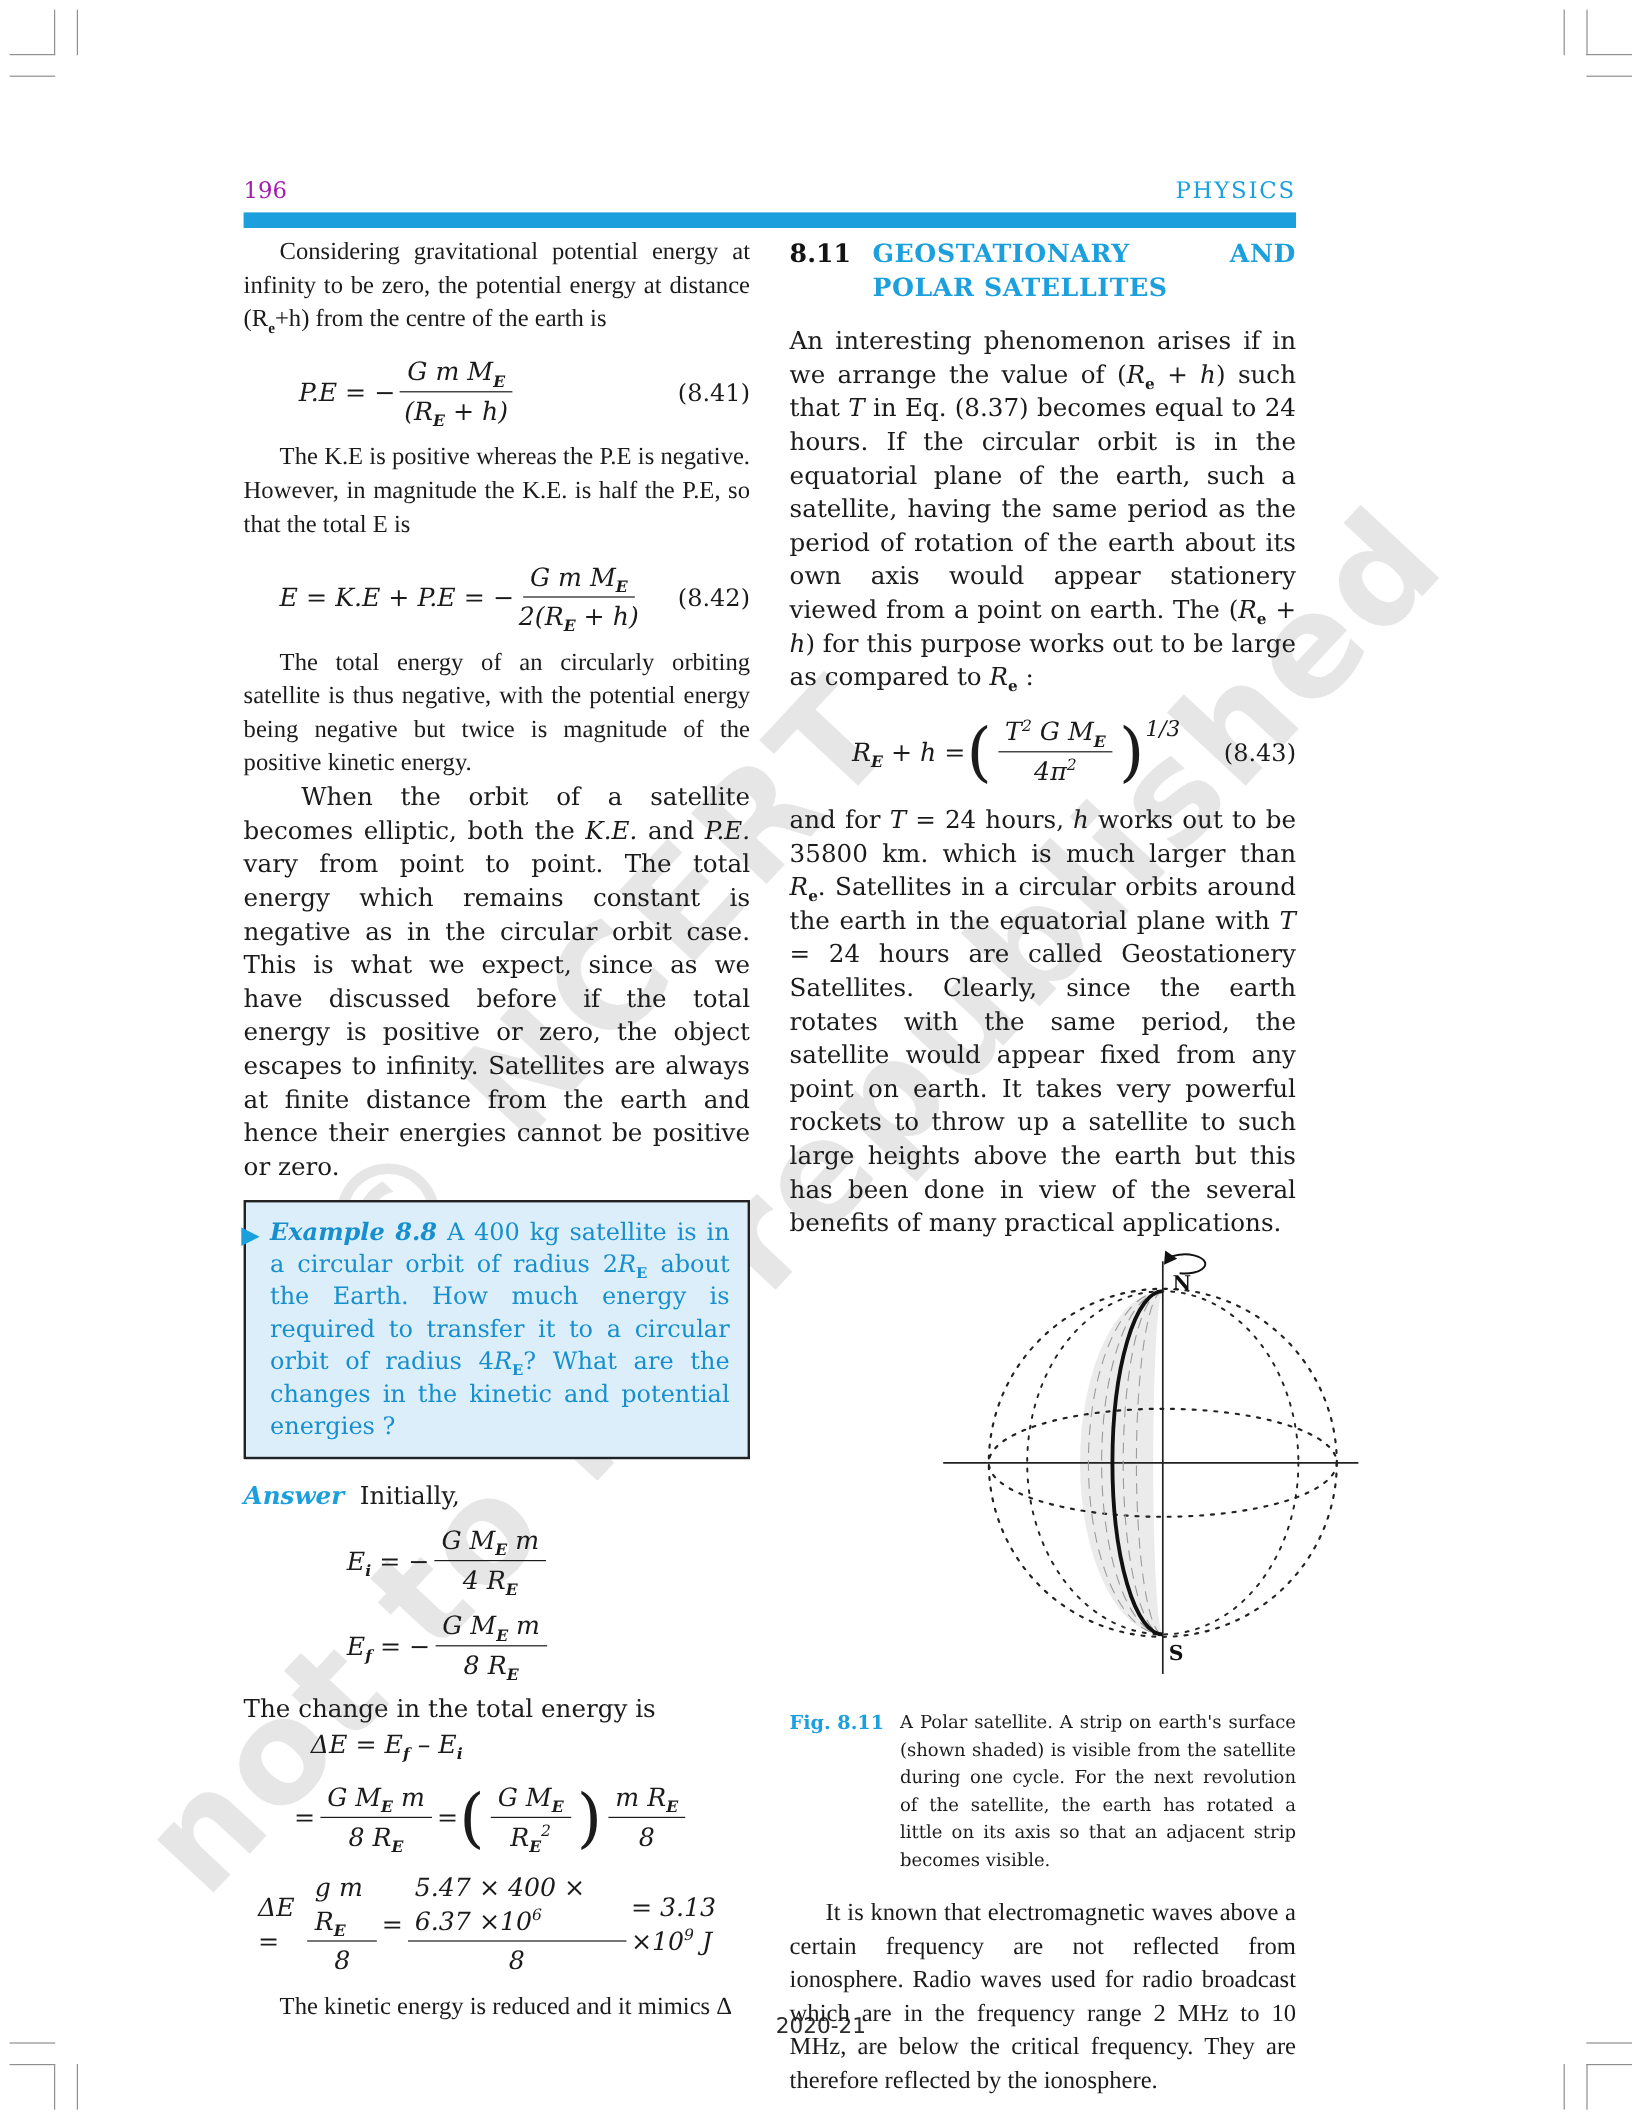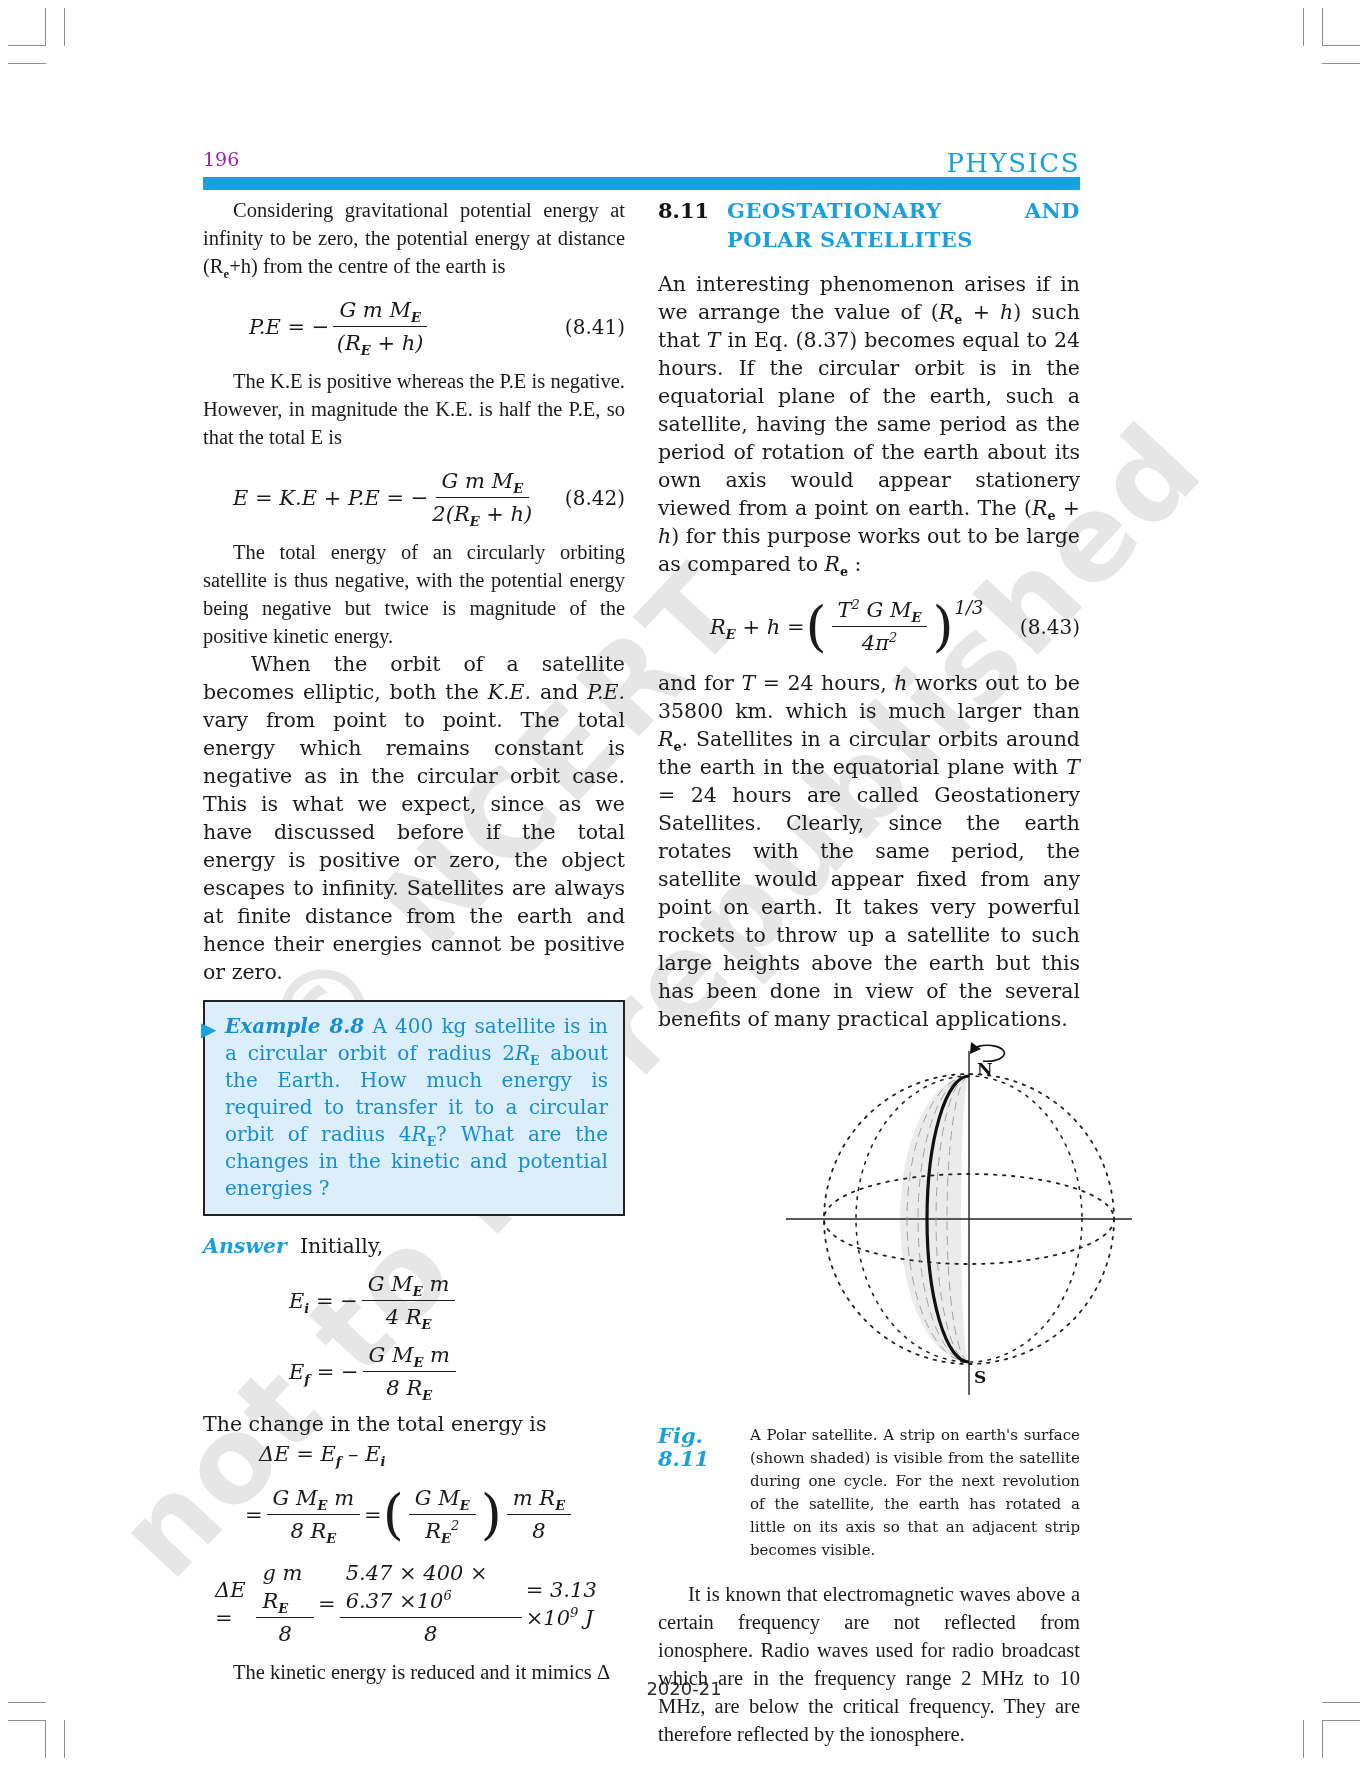--- a/index.html
+++ b/index.html
@@ -8,21 +8,21 @@
   .cm{position:absolute;background:#8f8f8f;}
   
   .wm{position:absolute;font-family:"DejaVu Sans", sans-serif;font-weight:bold;
       color:#cfcfcf;opacity:.5;white-space:nowrap;pointer-events:none;
       transform:translate(-50%,-50%) rotate(-47deg);z-index:0;}
   #wm1{left:505px;top:820px;font-size:118px;letter-spacing:8px;}
   #wm2{left:660px;top:1000px;font-size:118px;letter-spacing:4px;}
   
   .pagenum{position:absolute;left:203px;top:148px;font-size:19px;color:#a21caf;}
   .subject{position:absolute;left:203px;top:148px;width:877px;text-align:right;
-           font-size:26px;letter-spacing:1.5px;color:#1b9fdd;}
+           font-size:19px;letter-spacing:1.5px;color:#1b9fdd;}
   .rule{position:absolute;left:203px;top:177px;width:877px;height:13px;background:#1b9fdd;}
   
   .col{position:absolute;top:196px;width:422px;font-size:20.5px;line-height:28px;z-index:1;}
   #colL{left:203px;}
   #colR{left:658px;}
   p{margin:0;text-align:justify;}
   .ind{text-indent:30px;font-family:Liberation Serif, serif;}
   .ind2{text-indent:48px;}
   .it{font-style:italic;}
   .bd{font-weight:bold;}
@@ -40,21 +40,21 @@
          padding:11px 15px 12px 20px;color:#168fce;font-size:20px;line-height:27px;}
   .exbox .marker{position:absolute;left:-4px;top:14px;color:#1b9fdd;font-size:20px;font-style:normal;}
   .answer-label{color:#1b9fdd;font-weight:bold;font-style:italic;}
   
   .sec-head{display:flex;font-weight:bold;font-size:21px;line-height:29px;margin-bottom:16px;}
   .sec-head .num{width:69px;color:#141414;}
   .sec-head .ttl{flex:1;color:#1b9fdd;text-align:justify;letter-spacing:.5px;}
   
   .figure{margin:6px 0 0 116px;}
   .figcap{display:flex;gap:12px;margin-top:6px;}
-  .figcap .lab{flex:0 0 80px;color:#1b9fdd;font-weight:bold;font-style:italic;font-size:21px;line-height:23px;}
+  .figcap .lab{flex:0 0 80px;color:#1b9fdd;font-weight:bold;font-size:16px;line-height:23px;}
   .figcap .txt{flex:1;font-size:15px;line-height:23px;text-align:justify;}
   .footer{position:absolute;left:0;top:1678px;width:100%;text-align:center;
           font-family:"DejaVu Sans", sans-serif;font-size:18px;color:#2b2b2b;}
 </style>
 </head>
 <body>
 
 <div class="page">
 
   <div class="cm" style="left:45px;top:8px;width:1px;height:38px;"></div>

